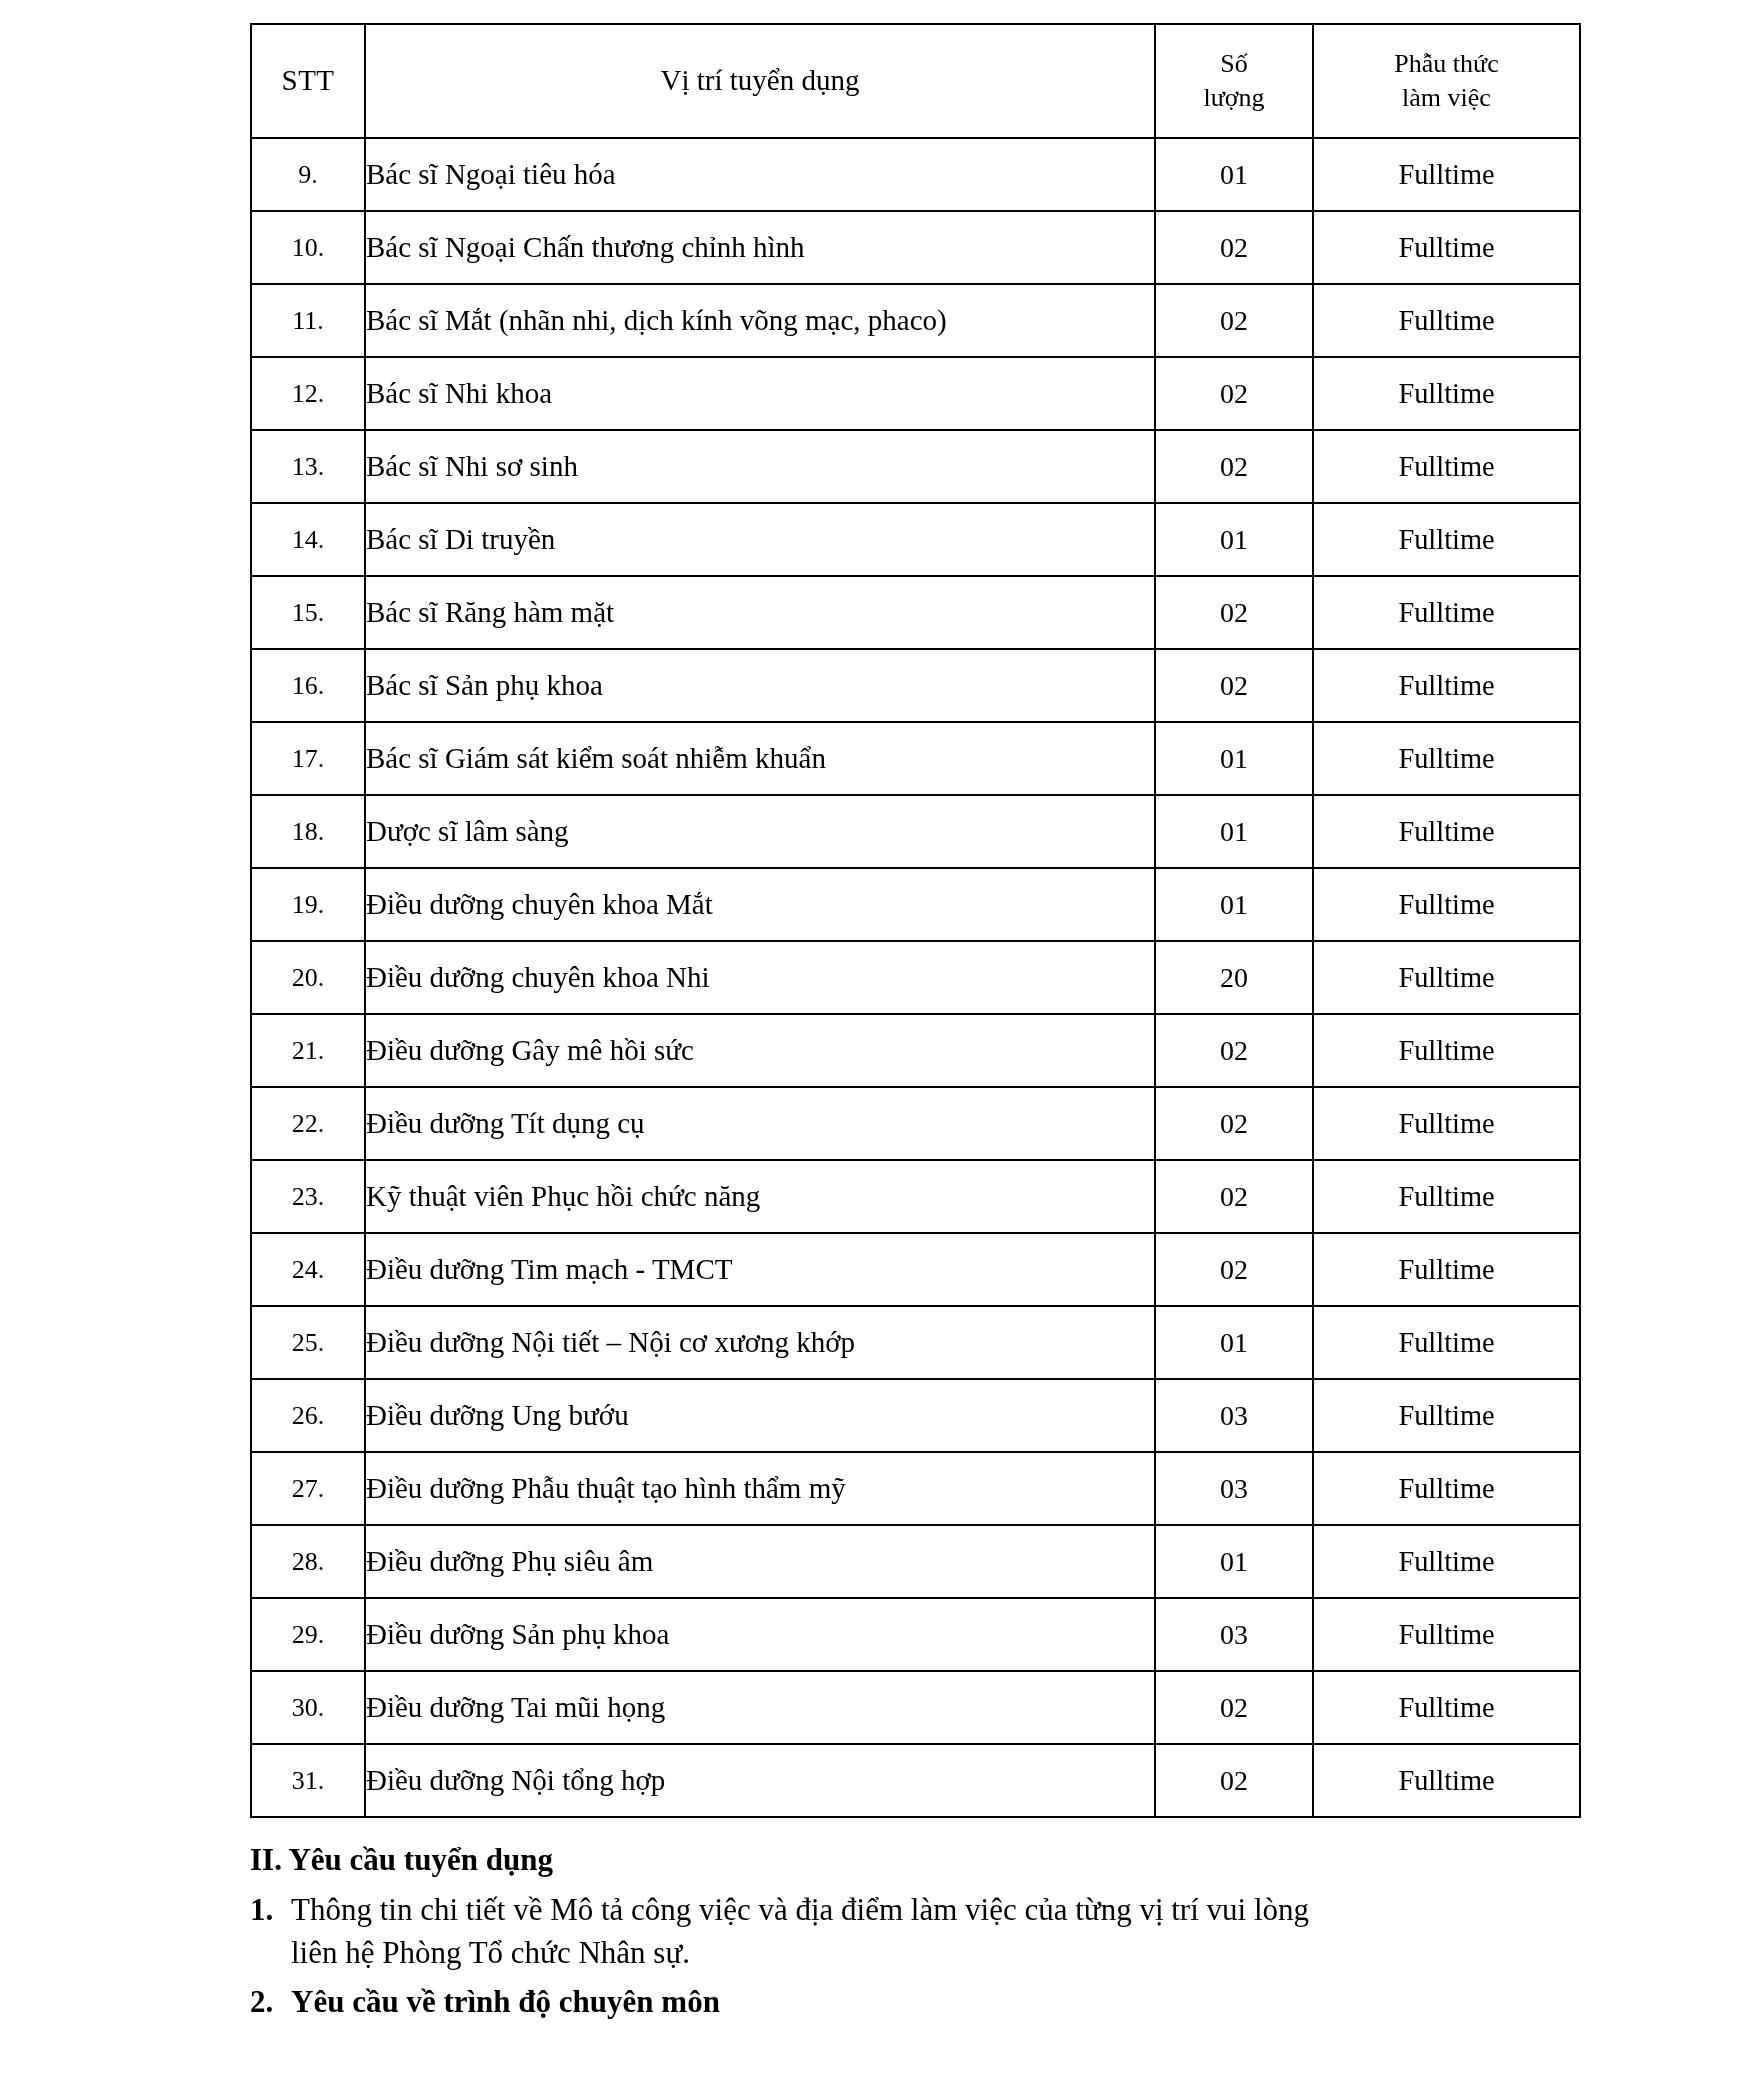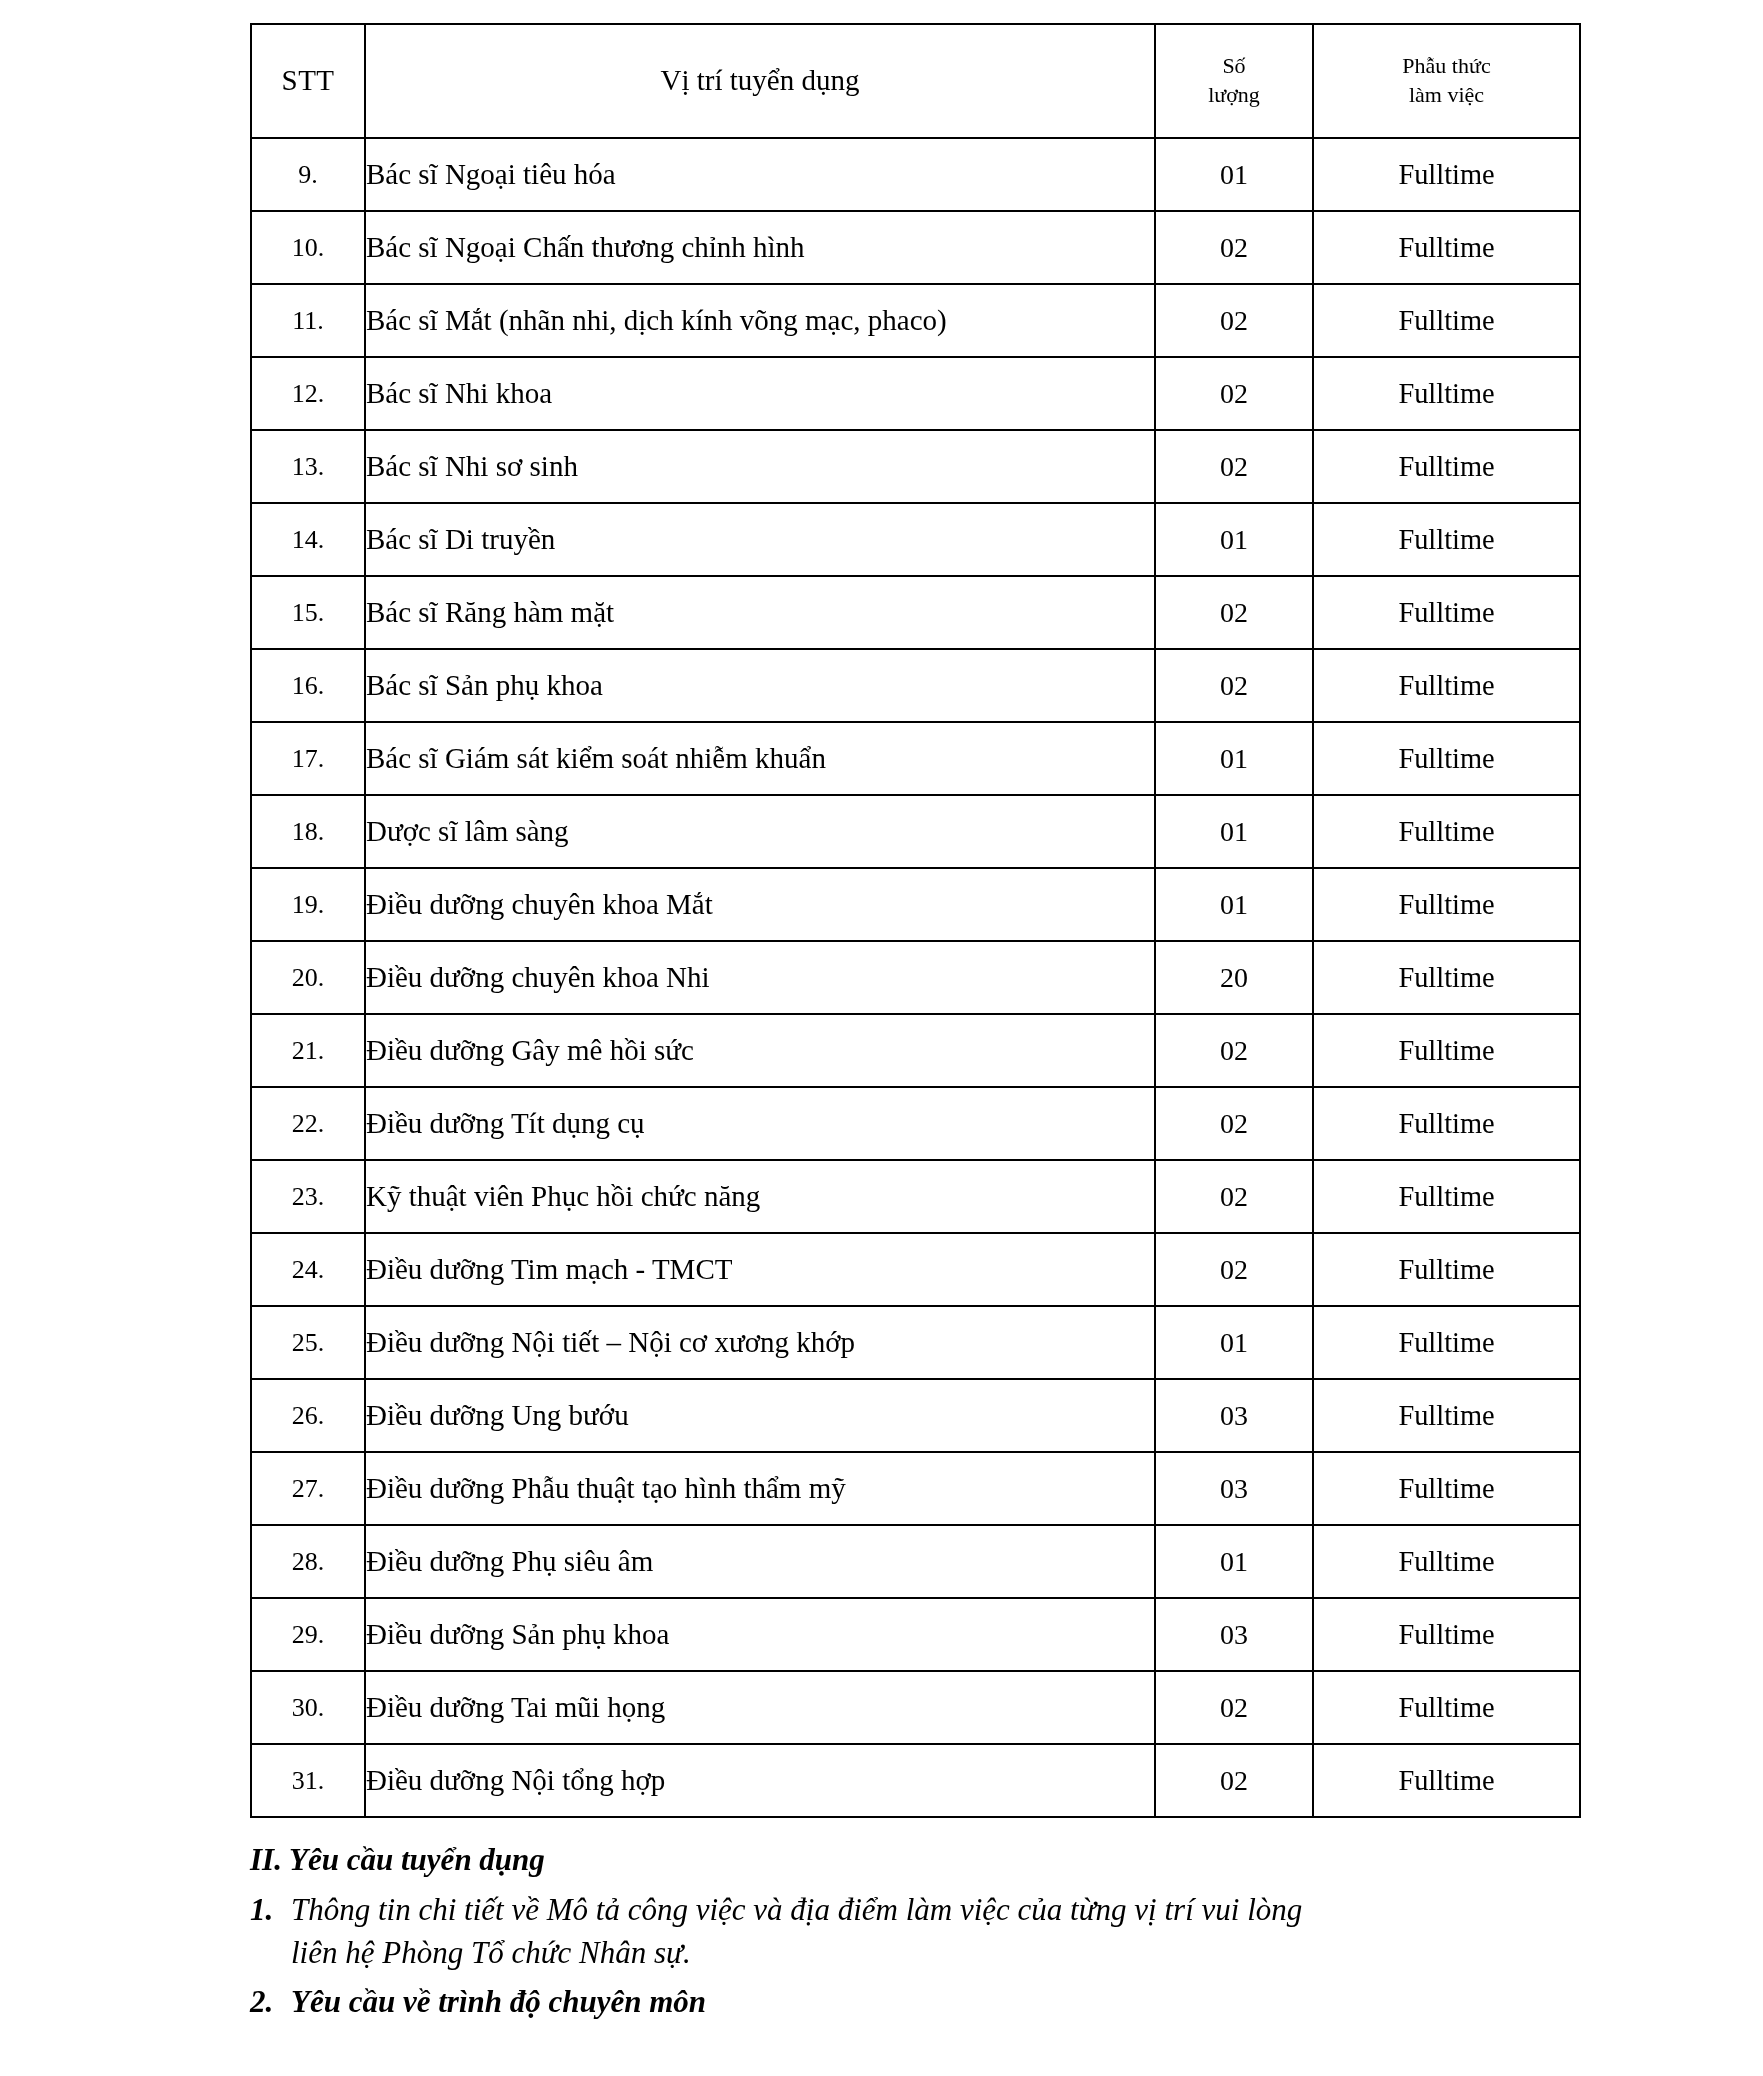--- a/index.html
+++ b/index.html
@@ -40,21 +40,21 @@
     font-weight: normal;
   }
   col.c-stt   { width: 114px; }
   col.c-pos   { width: 790px; }
   col.c-qty   { width: 158px; }
   col.c-type  { width: 267px; }
 
   thead th {
     font-weight: bold;
     text-align: center;
-    font-size: 22px;
+    font-size: 26px;
     line-height: 1.30;
     height: 112px;
     padding: 2.8px 4.3px;
   }
   thead th.h-stt { font-size: 29px; letter-spacing: 0.4px; }
   thead th.h-pos { font-size: 29px; }
 
   tbody td {
     height: 71px;
     font-size: 29px;
@@ -79,21 +79,20 @@
     text-align: center;
     font-size: 28.4px;
   }
 
   
   .body-text {
     position: absolute;
     left: 250px;
     top: 1840px;
     width: 1365px;
-    font-style: italic;
   }
   .section-heading {
     font-size: 31px;
     font-weight: bold;
     line-height: 1.30;
     margin: 0 0 8.5px 0;
   }
   .numbered {
     display: flex;
     align-items: flex-start;

